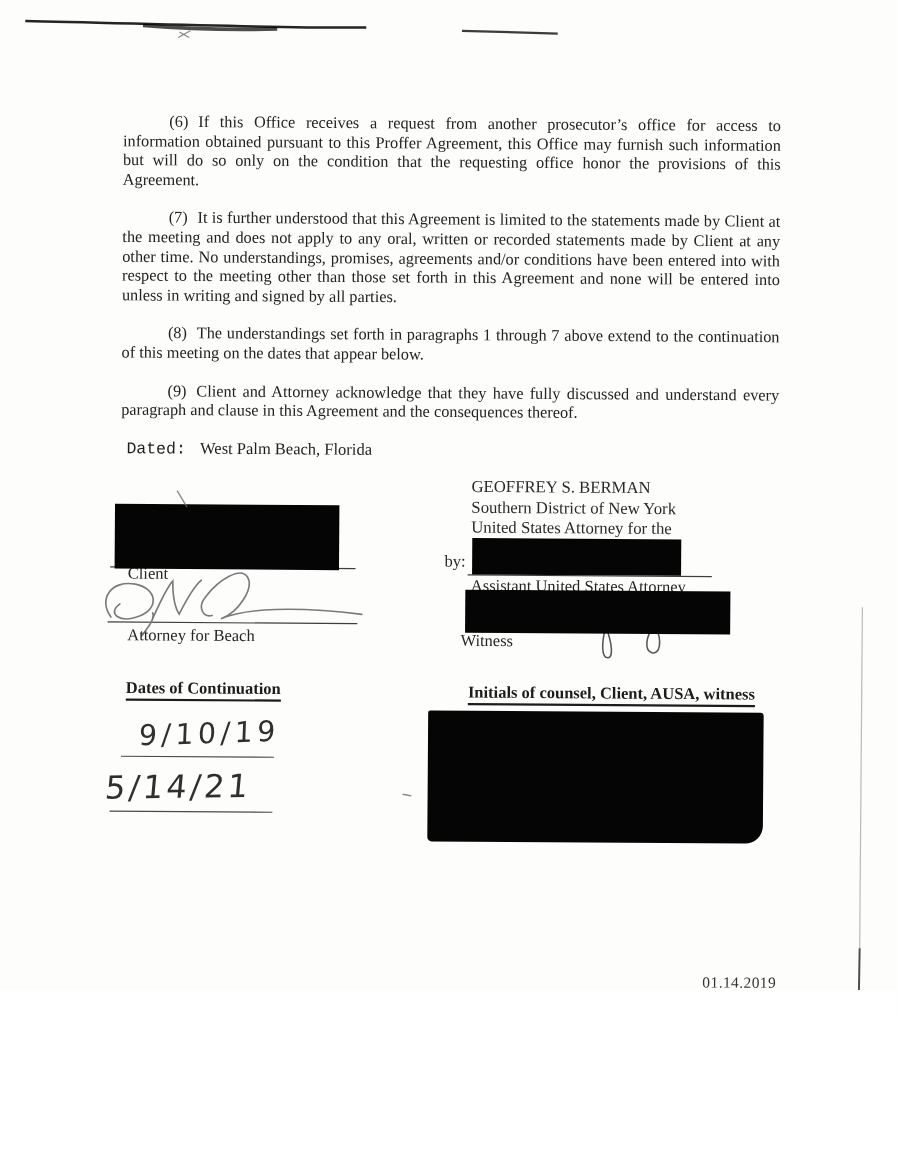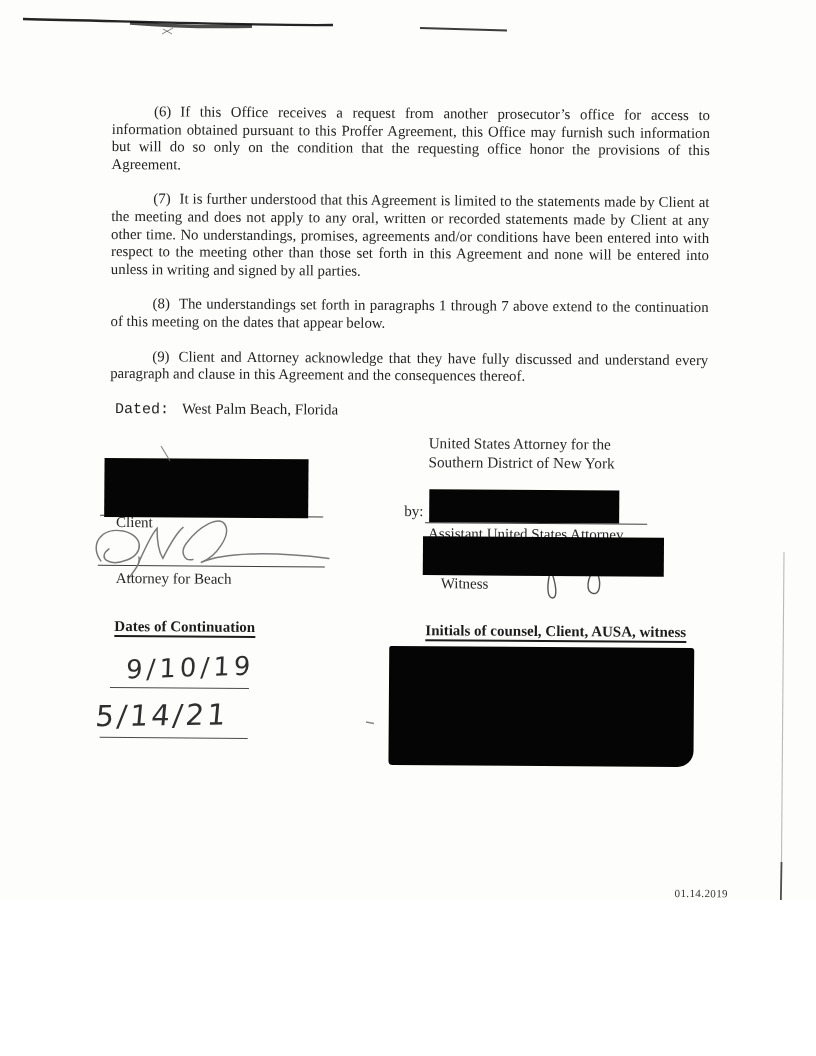--- a/index.html
+++ b/index.html
@@ -24,21 +24,21 @@
   .sigline{position:absolute;height:0;border-top:1.6px solid #3e3e3e;z-index:1;}
   .heading{position:absolute;font-size:15px;font-weight:bold;color:#1c1c1c;z-index:2;}
   .heading span{border-bottom:2px solid #1c1c1c;padding-bottom:1px;}
   .hand{position:absolute;font-family:"DejaVu Sans", sans-serif;
     color:#2f2f2f;z-index:2;white-space:nowrap;}
   .hand1{left:130px;top:652px;font-size:26px;letter-spacing:4px;
     transform:rotate(-2.2deg) skewX(-4deg);}
   .hand2{left:100px;top:698px;font-size:29px;letter-spacing:3px;
     transform:rotate(-1.2deg) skewX(-6deg);}
   .dateline{position:absolute;height:0;border-top:1.7px solid #4a4a4a;z-index:1;}
-  .stamp{position:absolute;left:680px;top:883px;font-size:11px;
+  .stamp{position:absolute;left:644px;top:883px;font-size:14px;
     color:#333;letter-spacing:0.4px;z-index:2;}
   svg.overlay{position:absolute;left:0;top:0;z-index:4;pointer-events:none;}
   svg.sig{position:absolute;z-index:2;pointer-events:none;}
 </style>
 </head>
 <body>
 
 <div class="page">
 
   <svg class="overlay" width="816" height="1056" viewBox="0 0 816 1056">
@@ -73,37 +73,38 @@
         <path d="M8 45 C-4 29 8 11 30 15 C50 19 52 37 34 44 C16 51 4 42 16 33"></path>
         <path d="M46 46 C54 28 60 16 64 12 C64 24 66 36 70 42 C76 30 84 16 90 11"></path>
         <path d="M100 43 C92 45 86 36 94 26 C106 10 126 -2 132 8 C138 18 124 40 108 46 C130 36 176 34 236 41"></path>
         <path d="M36 62 C42 54 48 47 46 41"></path>
       </g>
     </svg>
     <div class="sigline" style="left:101px;top:565px;width:227px;"></div>
     <div class="label" style="left:119px;top:570px;">Attorney for Beach</div>
 
     <div class="usa-block">
+      <div>GEOFFREY S. BERMAN</div>
+      <div>Southern District of New York</div>
       <div>United States Attorney for the</div>
-      <div>Southern District of New York</div>
     </div>
 
     <div class="label" style="left:407px;top:501px;text-align:center;">by:</div>
     <div class="sigline" style="left:428px;top:520px;width:222px;"></div>
     <div class="redact" style="left:432px;top:487px;width:190px;height:33px;"></div>
     <div class="label" style="left:431px;top:523px;z-index:2;">Assistant United States Attorney</div>
 
     <div class="redact" style="left:426px;top:534px;width:241px;height:39px;"></div>
     <svg class="sig" style="left:536px;top:560px;" width="80" height="42" viewBox="0 0 80 42">
       <g stroke="#555" stroke-width="1.4" fill="none" stroke-linecap="round">
         <path d="M18 7 C14 21 14 35 20 35 C25 35 24 22 18 7"></path>
         <path d="M62 6 C54 15 53 28 60 30 C67 32 70 20 63 6"></path>
       </g>
     </svg>
-    <div class="label" style="left:444px;top:573px;">Witness</div>
+    <div class="label" style="left:422px;top:573px;">Witness</div>
 
     <div class="heading" style="left:118px;top:618px;"><span>Dates of Continuation</span></div>
     <div class="hand hand1">9/10/19</div>
     <div class="dateline" style="left:114px;top:687px;width:139px;"></div>
     <div class="hand hand2">5/14/21</div>
     <div class="dateline" style="left:104px;top:737px;width:148px;"></div>
 
     <div class="heading" style="left:429px;top:620px;"><span>Initials of counsel, Client, AUSA, witness</span></div>
     <div class="redact" style="left:393px;top:644px;width:305px;height:119px;border-radius:2px 3px 16px 4px;"></div>
 

